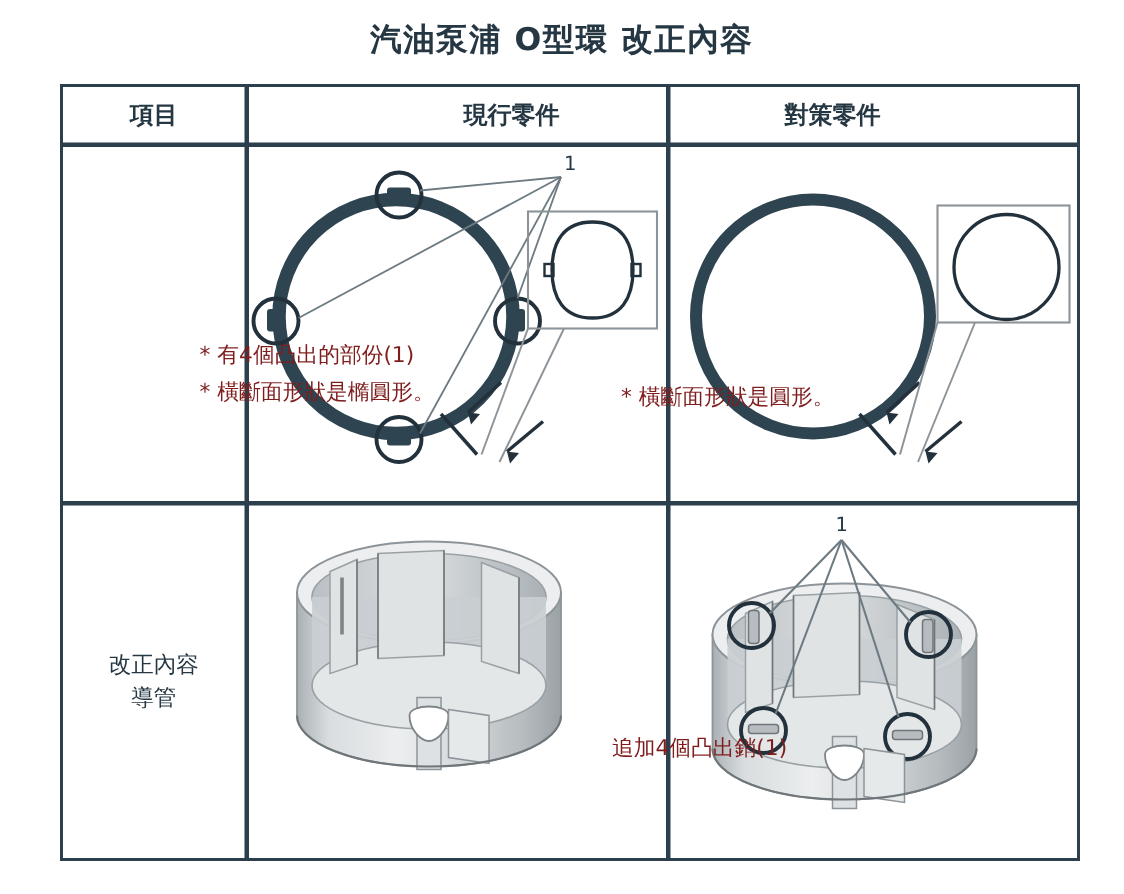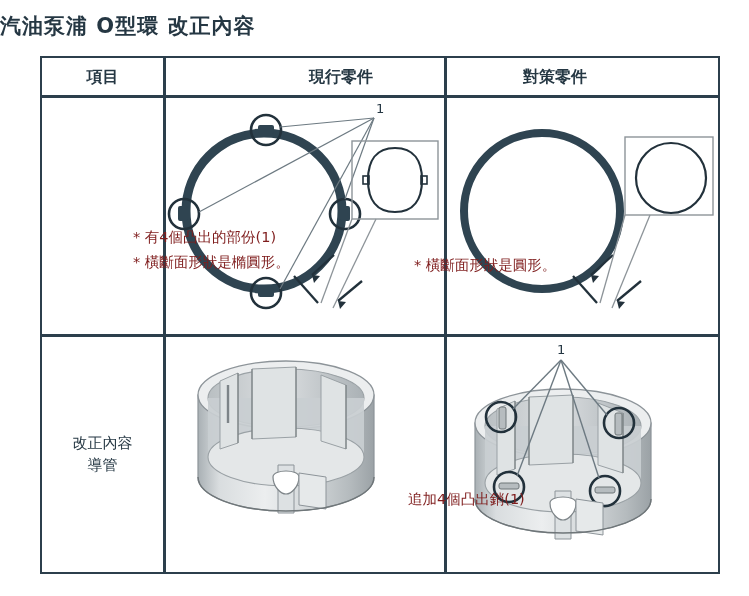--- a/index.html
+++ b/index.html
@@ -21,21 +21,21 @@
     width: 749px;
     height: 596px;
   }
 
   
   #doc-title {
     position: absolute;
     left: 0;
     top: 12px;
     width: 749px;
-    text-align: left;
+    text-align: center;
     font-size: 21px;
     font-weight: 700;
     letter-spacing: 1px;
     color: #253743;
     white-space: nowrap;
   }
 
   
   #table {
     position: absolute;

